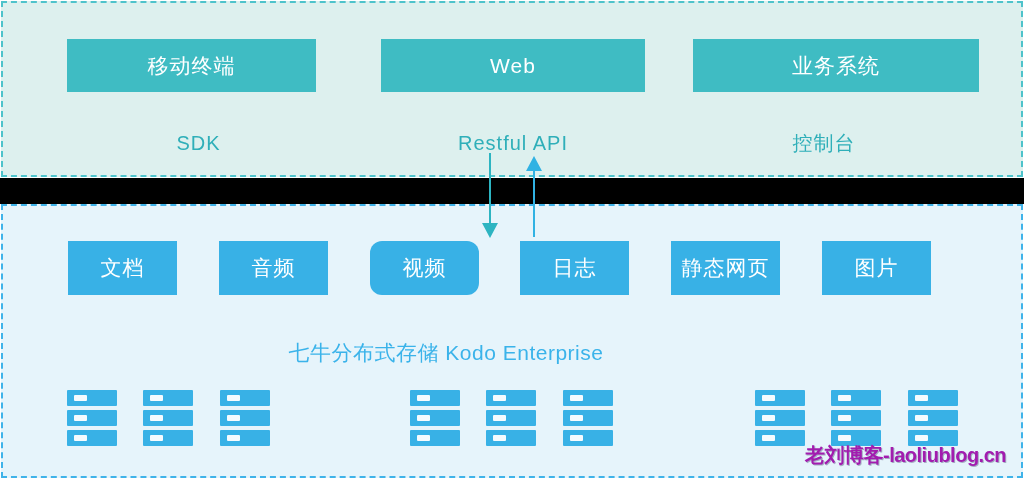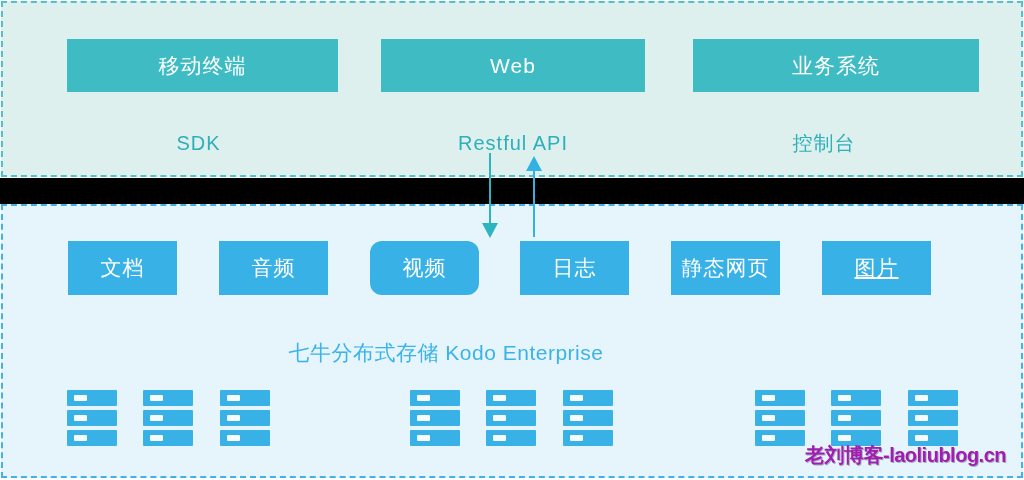--- a/index.html
+++ b/index.html
@@ -15,42 +15,42 @@
   .bottom-panel{
     left:1px;top:204px;width:1022px;height:274px;
     background:#e6f4fb;border:2px dashed #3fb3e9;
   }
   .separator{position:absolute;left:0;top:178px;width:1024px;height:26px;background:#000000;}
   .tbox{
     position:absolute;top:39px;height:53px;background:#3fbcc3;color:#ffffff;
     display:flex;align-items:center;justify-content:center;
     font-size:21px;letter-spacing:1px;
   }
-  .tbox-0{left:67px;width:271px;}
+  .tbox-0{left:67px;width:249px;}
   .tbox-1{left:381px;width:264px;}
   .tbox-2{left:693px;width:286px;}
   .tlabel{
     position:absolute;top:129px;height:28px;color:#2fafb9;
     display:flex;align-items:center;justify-content:center;
     font-size:20px;letter-spacing:1px;
   }
   .tlabel-0{left:67px;width:263px;}
   .tlabel-1{left:381px;width:264px;}
   .tlabel-2{left:693px;width:262px;}
   .bbox{
     position:absolute;top:241px;height:54px;width:109px;background:#38b1e6;color:#ffffff;
     display:flex;align-items:center;justify-content:center;
     font-size:21px;letter-spacing:1px;
   }
   .bbox-0{left:68px;}
   .bbox-1{left:219px;}
   .bbox-2{left:370px;border-radius:12px;}
   .bbox-3{left:520px;}
   .bbox-4{left:671px;}
-  .bbox-5{left:822px;text-decoration:underline;}
+  .bbox-5{left:822px;}
   .storage-title{
     position:absolute;left:0;top:339px;width:892px;height:28px;
     color:#3ab3ea;font-size:21px;letter-spacing:0.5px;
     display:flex;align-items:center;justify-content:center;
   }
   
   .arrow{position:absolute;z-index:5;}
   .arrow .shaft{position:absolute;width:2px;}
   .arrow .head{position:absolute;width:0;height:0;}
   .arrow-down{left:482px;top:153px;width:16px;height:85px;}

